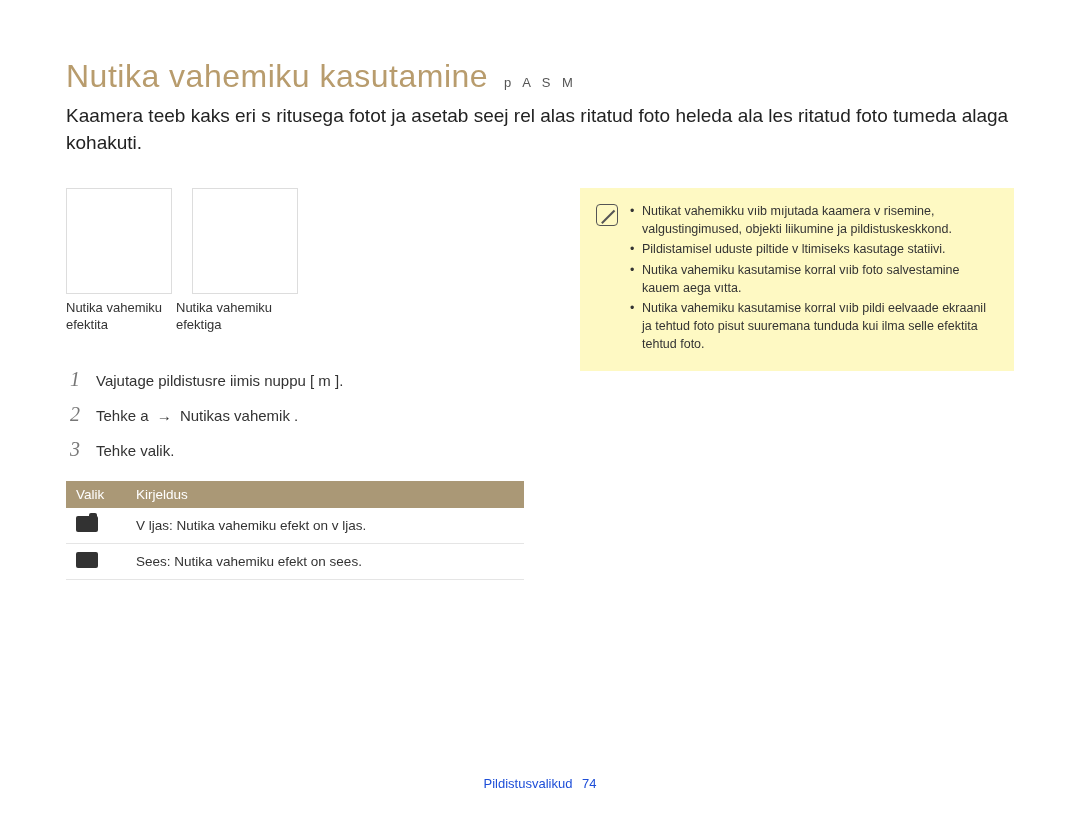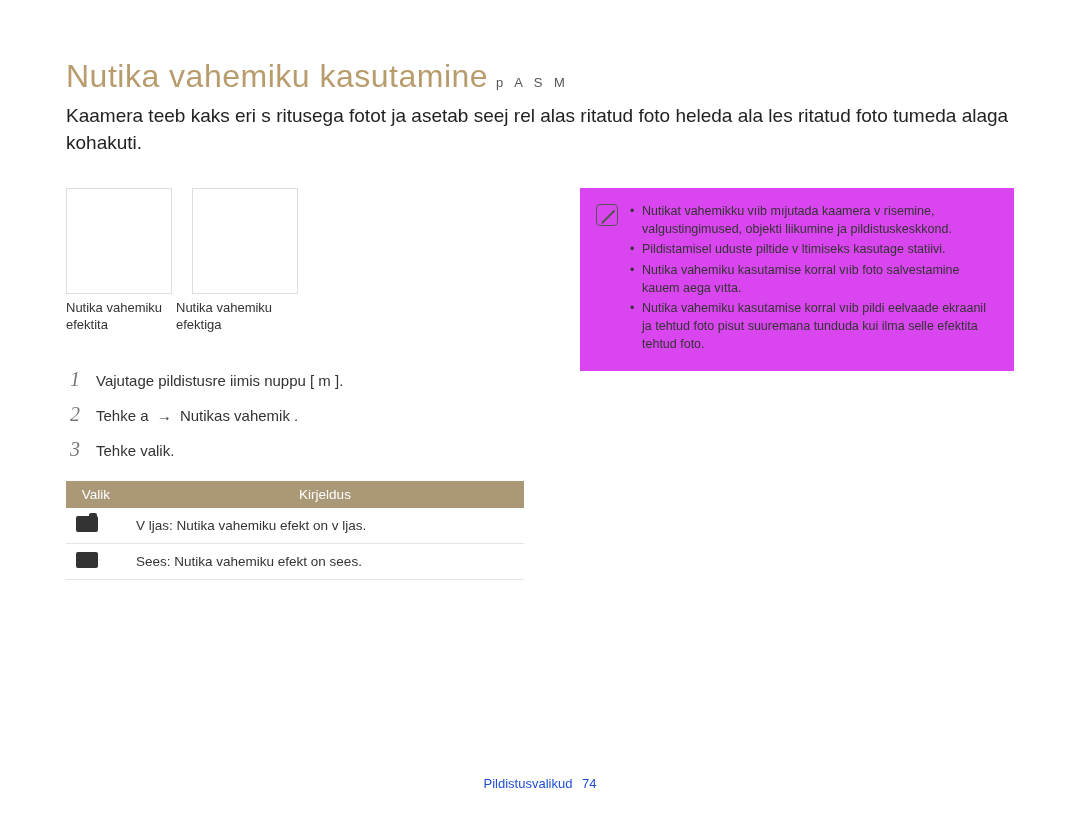--- a/index.html
+++ b/index.html
@@ -8,21 +8,21 @@
     height: 815px;
     background: #ffffff;
     font-family: Arial, Helvetica, sans-serif;
     color: #333333;
     position: relative;
     padding: 58px 66px 0 66px;
   }
   .title-row {
     display: flex;
     align-items: baseline;
-    gap: 8px;
+    gap: 16px;
     margin-bottom: 8px;
   }
   .page-title {
     font-size: 32px;
     font-weight: 400;
     color: #b89c6d;
     letter-spacing: 0.5px;
   }
   .mode-letters {
     font-size: 13px;
@@ -96,21 +96,21 @@
   }
   .options-table {
     border-collapse: collapse;
     width: 100%;
     font-size: 13.5px;
   }
   .options-table thead th {
     background: #aa9876;
     color: #ffffff;
     font-weight: 400;
-    text-align: center;
+    text-align: left;
     padding: 6px 10px;
   }
   .options-table thead th:first-child { width: 60px; }
   .options-table tbody td {
     padding: 8px 10px;
     border-bottom: 1px solid #e5e5e5;
     vertical-align: middle;
   }
   .opt-icon {
     width: 22px;
@@ -122,21 +122,21 @@
   }
   .opt-icon.off::after {
     content: "";
     position: absolute;
     left: 13px; top: -3px;
     width: 8px; height: 8px;
     background: #323232;
     border-radius: 2px;
   }
   .note-box {
-    background: #d946ef;
+    background: #fef9c3;
     padding: 14px 16px 16px 16px;
     display: flex;
     gap: 12px;
     align-items: flex-start;
   }
   .note-badge {
     width: 22px;
     height: 22px;
     border: 1.5px solid #555555;
     border-radius: 4px;

